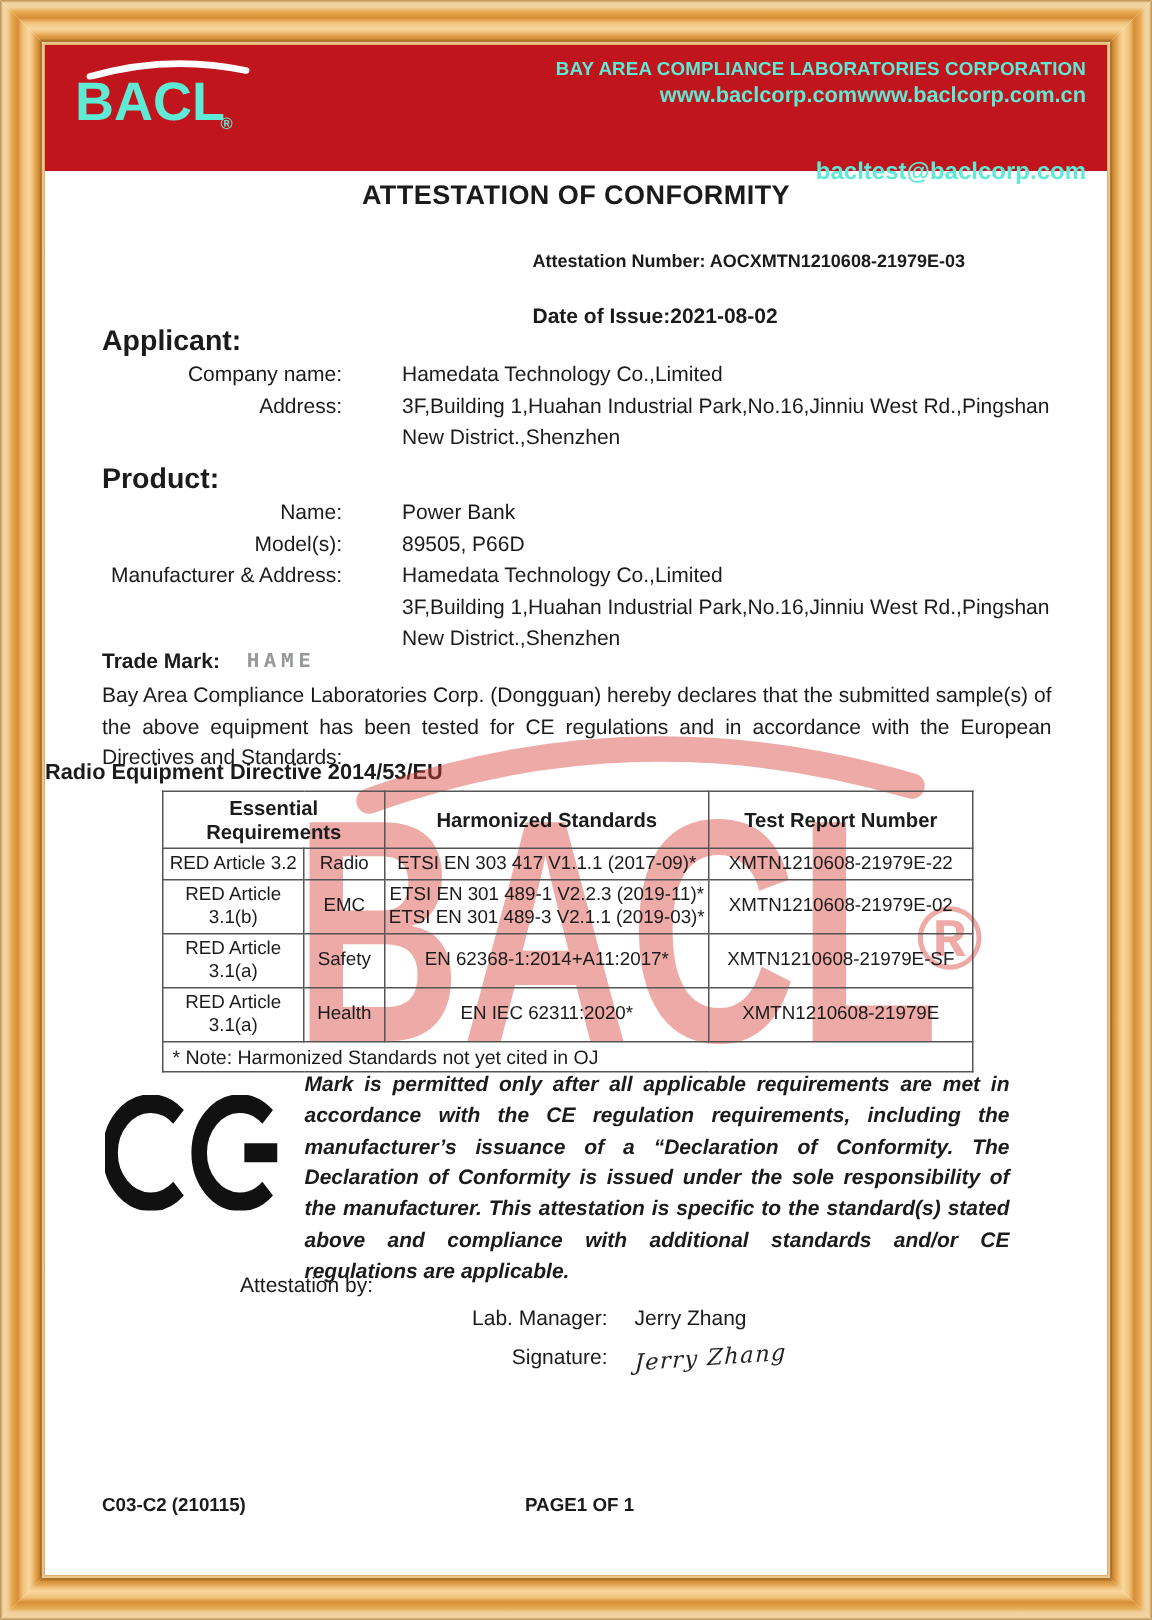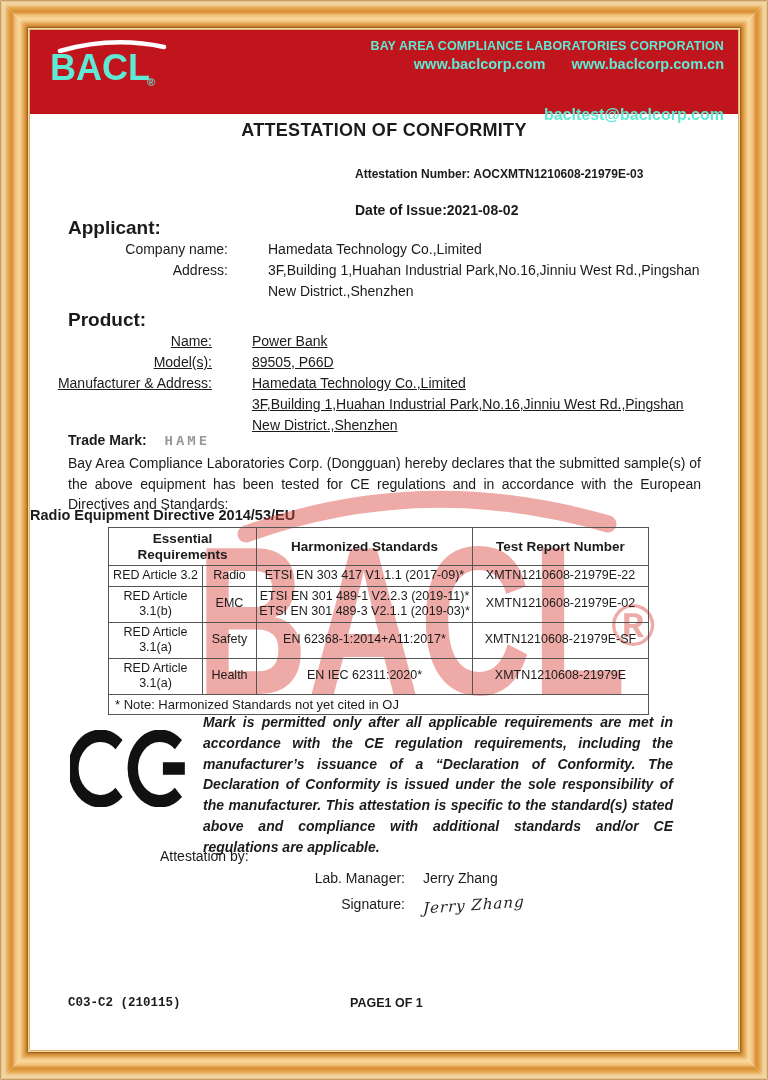--- a/index.html
+++ b/index.html
@@ -34,21 +34,21 @@
   
   .letterhead { position:absolute; top:0; left:0; right:0; height:84px;
     background:#c1151d; color:#5eead4; }
   .logo-block { position:absolute; left:20px; top:5px; width:130px; }
   .logo-arc { display:block; margin-left:2px; }
   .logo-word { font-size:36px; font-weight:800; letter-spacing:0px; line-height:30px; }
   .logo-reg { font-size:11px; font-weight:700; vertical-align:-6px; margin-left:-3px; }
   .head-right { position:absolute; right:14px; top:9px; display:flex;
     flex-direction:column; align-items:flex-end; gap:3px; text-align:left; }
   .head-corp { font-size:12.5px; font-weight:700; letter-spacing:0.1px; }
-  .head-urls { font-size:14.5px; font-weight:700; display:flex; gap:26px; }
+  .head-urls { font-size:14.5px; font-weight:700; display:flex; }
   .head-mail { font-size:16px; font-weight:700;margin-top:31px; }
 
   
   .doc-title { top:90px; left:0; width:100%; text-align:center;
     font-size:18px; font-weight:800; letter-spacing:0.3px; }
   .attn-no  { top:137px; left:325px; font-size:12px; font-weight:700; }
   .issue-dt { top:172px; left:325px; font-size:14px; font-weight:700; }
 
   .section-label { font-size:19px; font-weight:700; }
   .kv-grid { display:grid; grid-template-columns:170px 468px; column-gap:10px;
@@ -91,21 +91,21 @@
   .sig-grid { display:grid; grid-template-columns:245px auto; column-gap:18px;
     font-size:14px; }
   .sig-grid .k { text-align:right; }
   .mgr-row { top:840px; left:130px; }
   .sig-row { top:866px; left:130px; }
   .signature-text { font-family:"DejaVu Serif",serif; font-style:italic;
     font-size:15px; display:inline-block; transform:rotate(-4deg) skewX(-6deg);
     letter-spacing:1px; color:#222; }
 
   
-  .footer-code { top:966px; left:38px;  font-size:12.5px; font-weight:600;font-family:Liberation Mono, monospace; }
+  .footer-code { top:966px; left:38px;  font-size:12.5px; font-weight:600; }
   .footer-page { top:966px; left:320px; font-size:12.5px; font-weight:600; }
 </style>
 </head>
 <body>
 
 <div class="frame-side frame-top"></div>
 <div class="frame-side frame-bottom"></div>
 <div class="frame-side frame-left"></div>
 <div class="frame-side frame-right"></div>
 
@@ -134,21 +134,21 @@
 
   <div class="abs section-label" style="top:187px;left:38px;">Applicant:</div>
   <div class="abs kv-grid" style="top:209px;left:28px;">
     <div class="k">Company name:</div>
     <div class="v">Hamedata Technology Co.,Limited</div>
     <div class="k">Address:</div>
     <div class="v">3F,Building 1,Huahan Industrial Park,No.16,Jinniu West Rd.,Pingshan New District.,Shenzhen</div>
   </div>
 
   <div class="abs section-label" style="top:279px;left:38px;">Product:</div>
-  <div class="abs kv-grid" style="top:301px;left:12px;text-decoration:underline;">
+  <div class="abs kv-grid" style="top:301px;left:28px;">
     <div class="k">Name:</div>
     <div class="v">Power Bank</div>
     <div class="k">Model(s):</div>
     <div class="v">89505, P66D</div>
     <div class="k">Manufacturer &amp; Address:</div>
     <div class="v">
       <div>Hamedata Technology Co.,Limited</div>
       <div>3F,Building 1,Huahan Industrial Park,No.16,Jinniu West Rd.,Pingshan New District.,Shenzhen</div>
     </div>
   </div>

